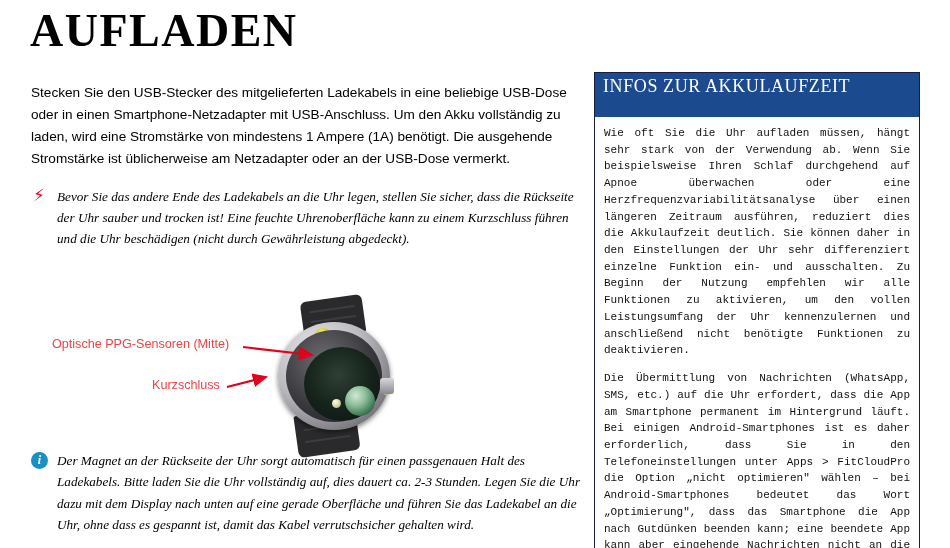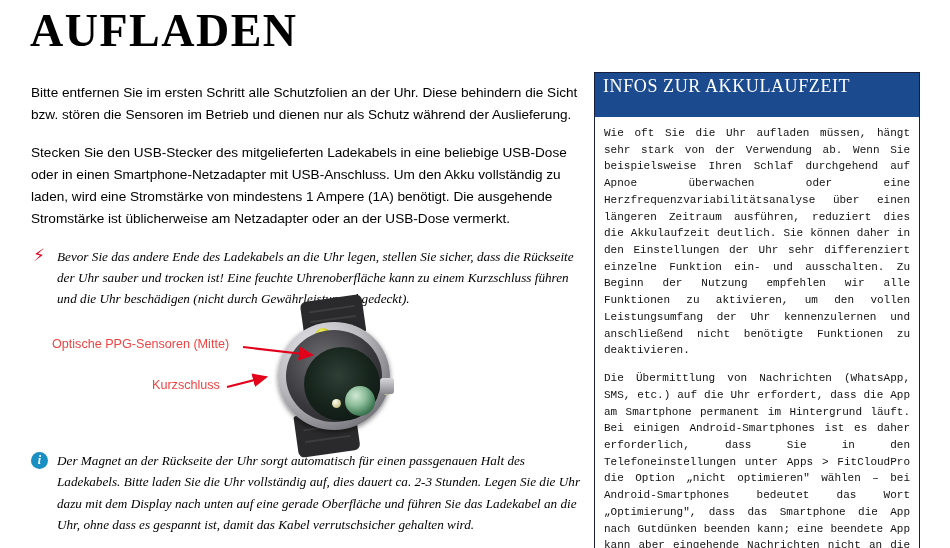--- a/index.html
+++ b/index.html
@@ -266,21 +266,20 @@
   }
 </style>
 </head>
 <body>
 
 <div class="page">
 
   <div class="title">AUFLADEN</div>
 
   <div class="left-col">
-    <p class="para">Bitte entfernen Sie im ersten Schritt alle Schutzfolien an der Uhr. Diese behindern die Sicht bzw. stören die Sensoren im Betrieb und dienen nur als Schutz während der Auslieferung.</p>
     <p class="para">Stecken Sie den USB-Stecker des mitgelieferten Ladekabels in eine beliebige USB-Dose oder in einen Smartphone-Netzadapter mit USB-Anschluss. Um den Akku vollständig zu laden, wird eine Stromstärke von mindestens 1 Ampere (1A) benötigt. Die ausgehende Stromstärke ist üblicherweise am Netzadapter oder an der USB-Dose vermerkt.</p>
     <div class="note-warn">
       <span class="warn-icon">⚡</span>
       <span>Bevor Sie das andere Ende des Ladekabels an die Uhr legen, stellen Sie sicher, dass die Rückseite der Uhr sauber und trocken ist! Eine feuchte Uhrenoberfläche kann zu einem Kurzschluss führen und die Uhr beschädigen (nicht durch Gewährleistung abgedeckt).</span>
     </div>
   </div>
 
   <div class="watch-area">
     <div class="strap-top">
       <div class="strap-line" style="left:8px; top:10px; width:46px;"></div>

